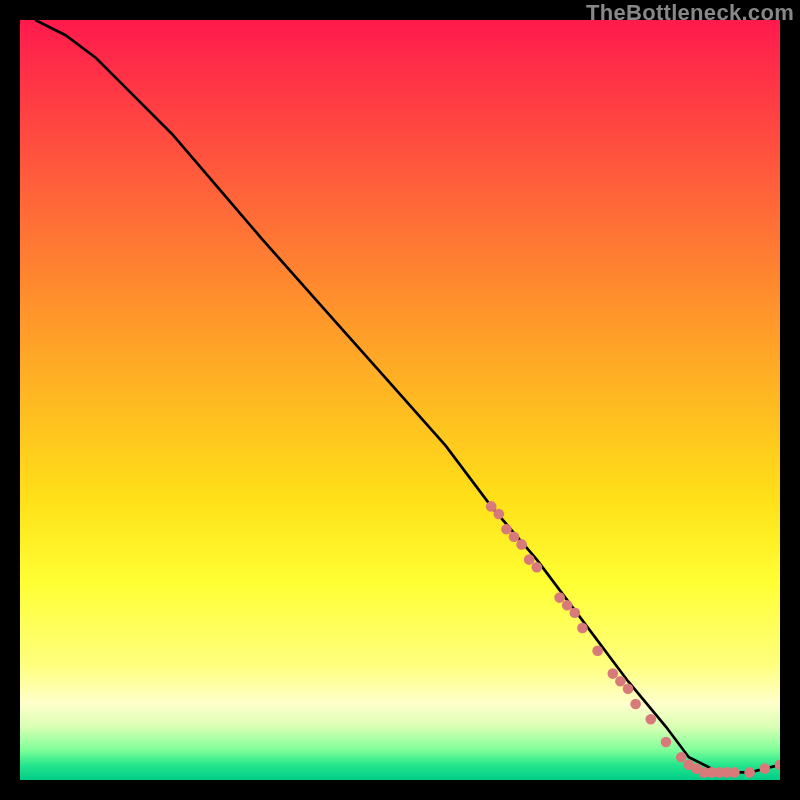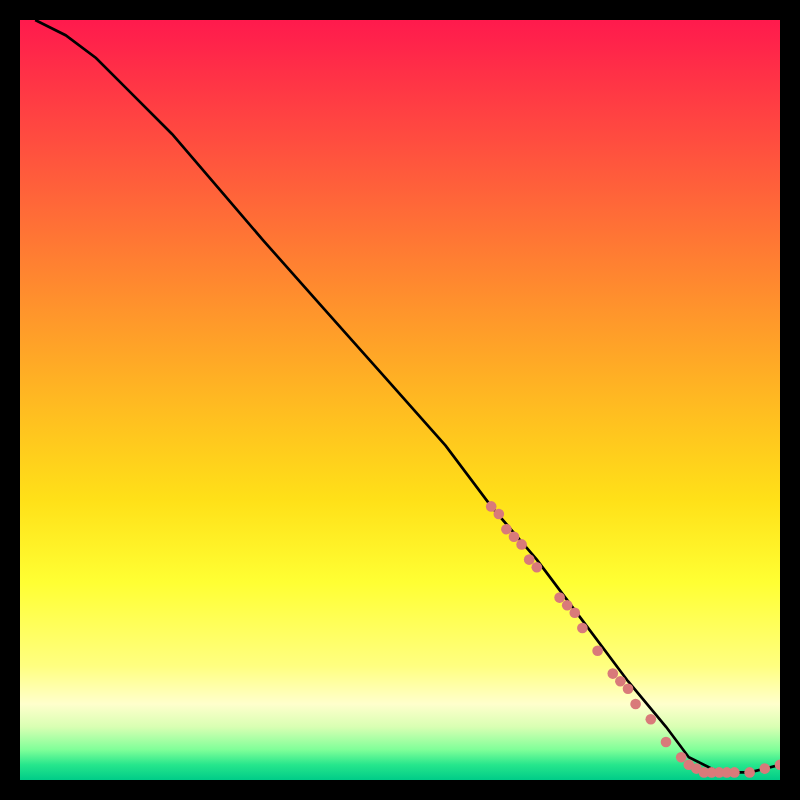--- a/index.html
+++ b/index.html
@@ -39,20 +39,21 @@
     font-size: 22px;
     color: #888;
     letter-spacing: 0.3px;
     user-select: none;
   }
 </style>
 </head>
 <body>
 
 <div class="frame">
+  <div class="attribution">TheBottleneck.com</div>
   <div class="plot-area">
     <div class="plot-bg"></div>
     <svg class="curve" viewBox="0 0 100 100" preserveAspectRatio="none">
       <path id="curve-path" fill="none" stroke="#000000" stroke-width="0.35" d="M2.00 0.00 L6.00 2.00 L10.00 5.00 L14.00 9.00 L20.00 15.00 L26.00 22.00 L32.00 29.00 L40.00 38.00 L48.00 47.00 L56.00 56.00 L62.00 64.00 L68.00 71.00 L74.00 79.00 L80.00 87.00 L85.00 93.00 L88.00 97.00 L92.00 99.00 L96.00 99.00 L100.00 98.00"></path>
       <g id="marker-group">
           <circle cx="62.00" cy="64.00" r="0.7" fill="#d97a7a"></circle>
           <circle cx="63.00" cy="65.00" r="0.7" fill="#d97a7a"></circle>
           <circle cx="64.00" cy="67.00" r="0.7" fill="#d97a7a"></circle>
           <circle cx="65.00" cy="68.00" r="0.7" fill="#d97a7a"></circle>
           <circle cx="66.00" cy="69.00" r="0.7" fill="#d97a7a"></circle>

